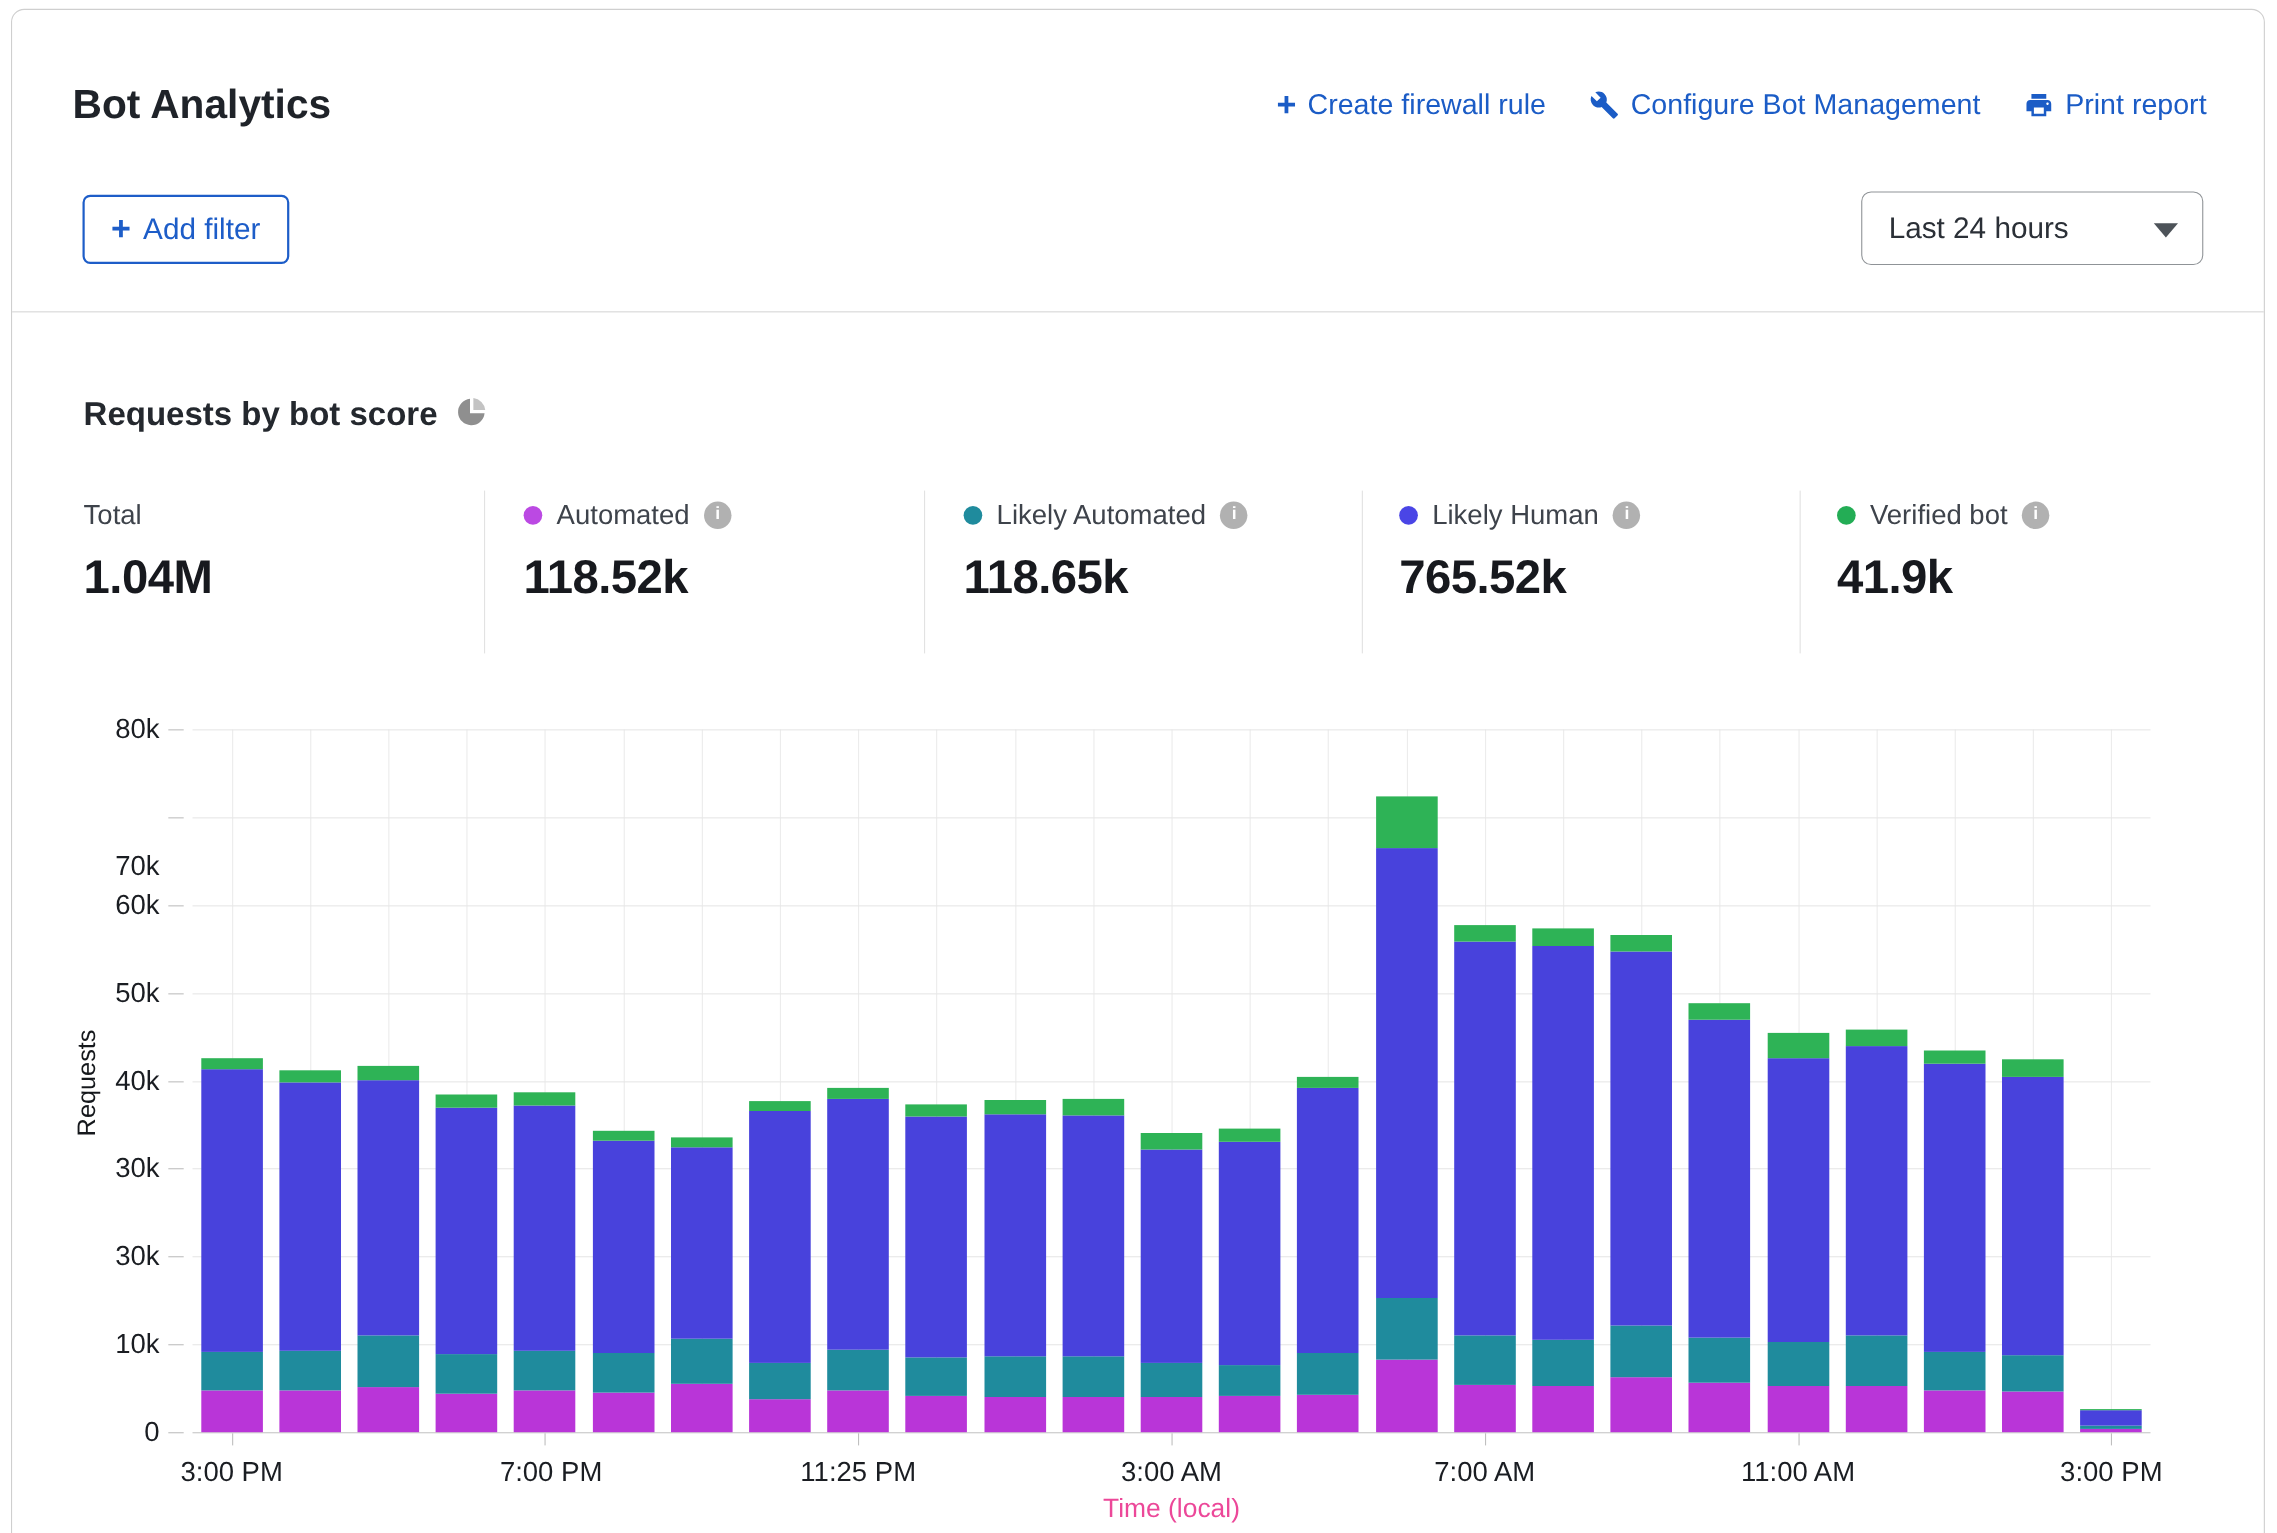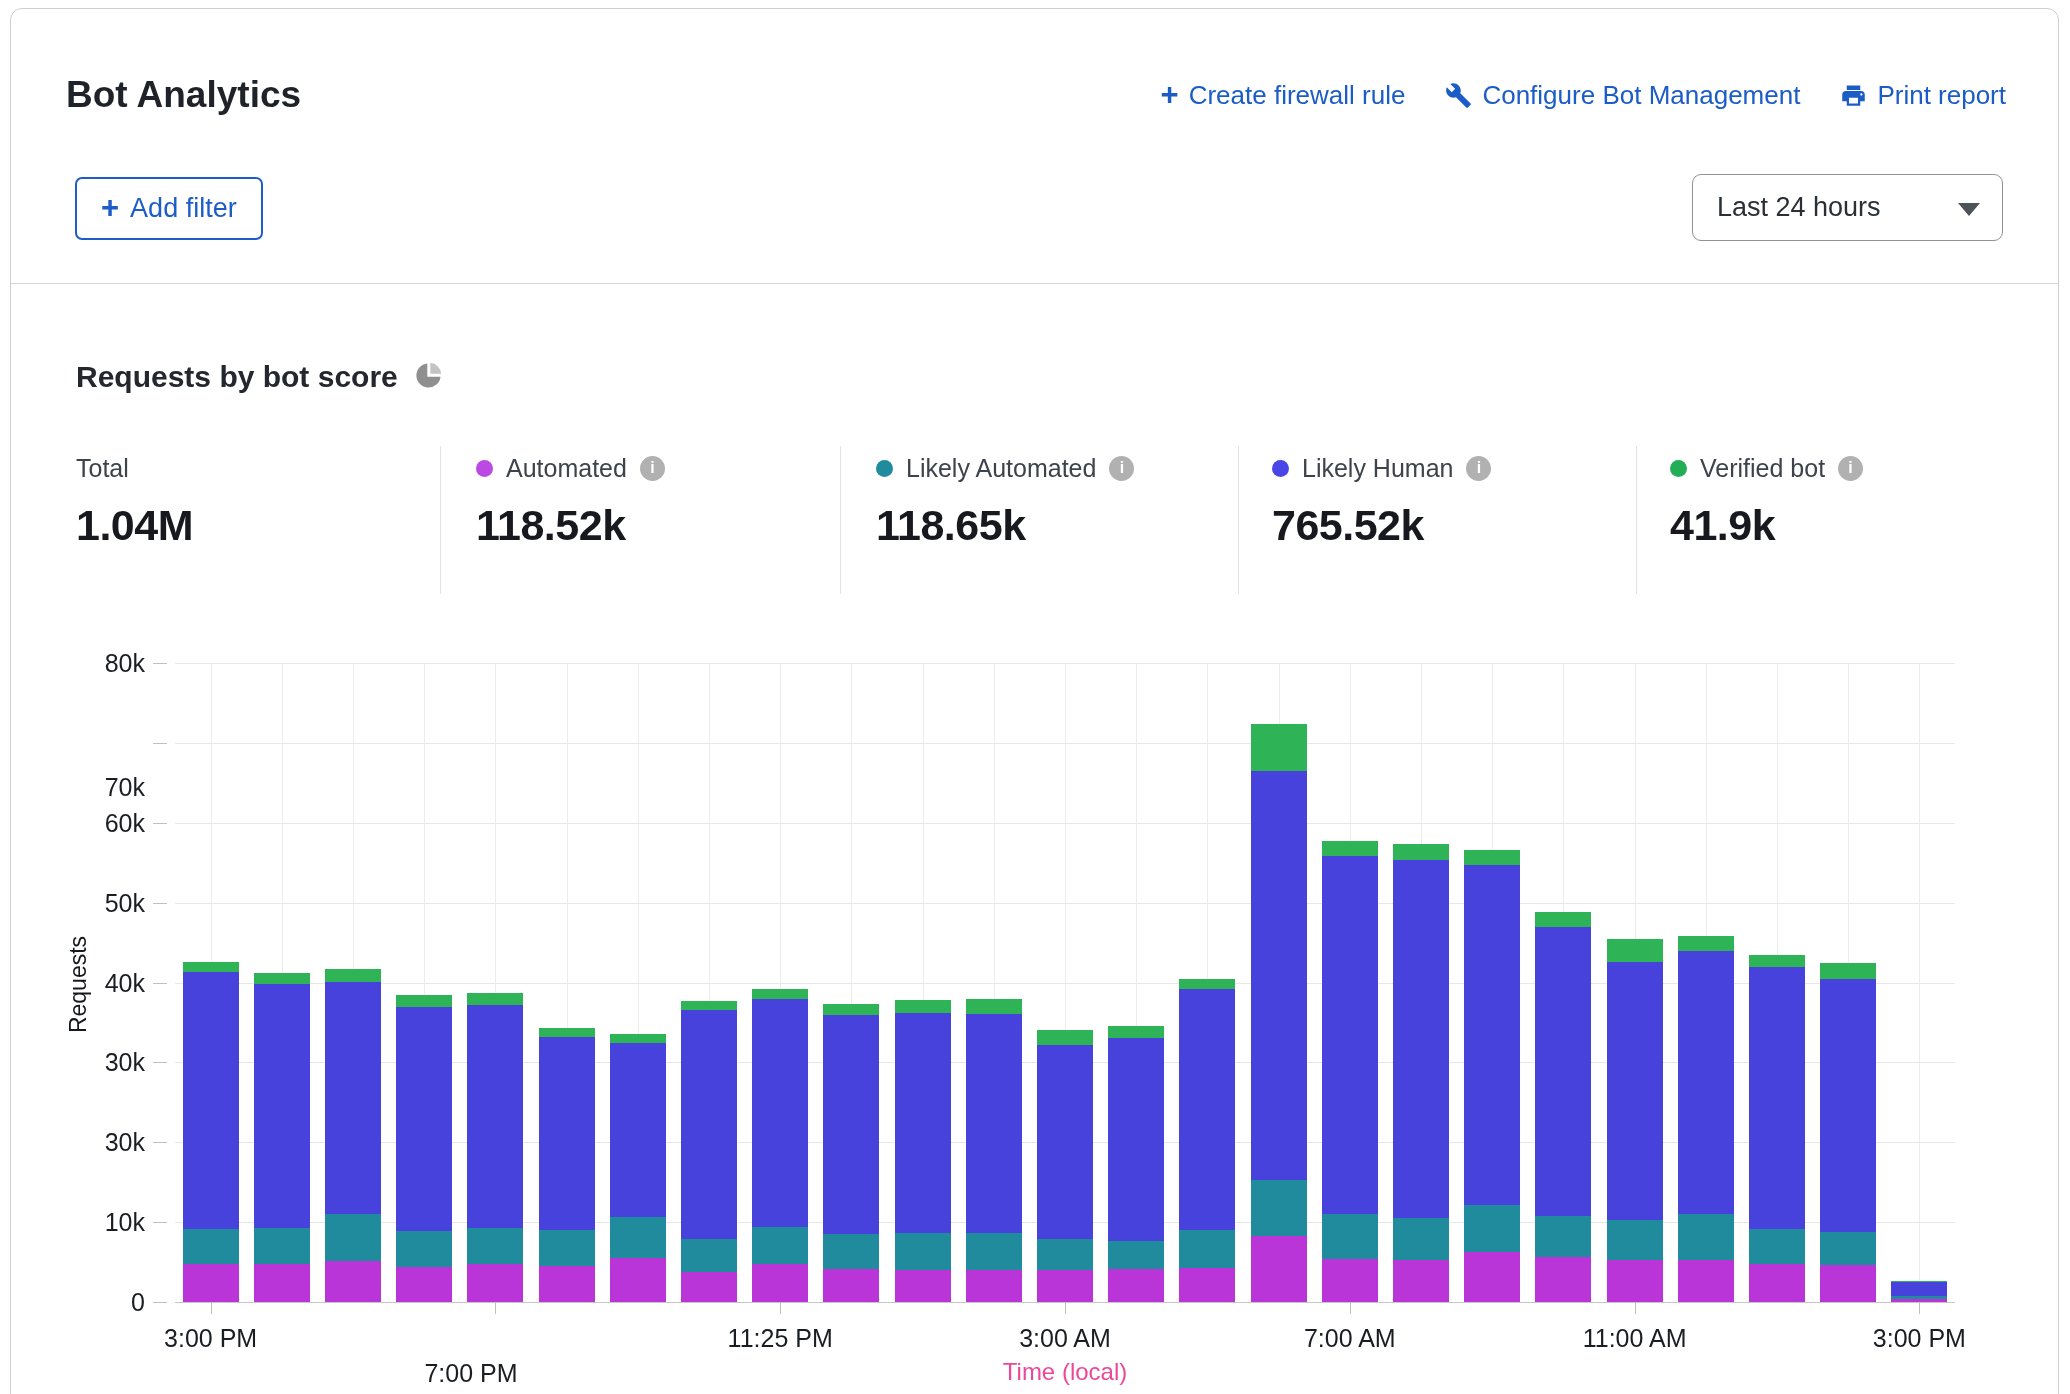--- a/index.html
+++ b/index.html
@@ -345,21 +345,21 @@
     </div>
     <div class="bar-col" style="left: 1891.4px; width: 56px; height: 21px; bottom: 92px;">
       <div class="bar-seg" style="background: rgb(185, 53, 216); bottom: 0px; height: 3.195px;"></div>
       <div class="bar-seg" style="background: rgb(31, 139, 157); bottom: 3.195px; height: 2.39625px;"></div>
       <div class="bar-seg" style="background: rgb(72, 66, 220); bottom: 5.59125px; height: 14.3775px;"></div>
       <div class="bar-seg" style="background: rgb(46, 179, 86); bottom: 19.9688px; height: 0.79875px;"></div>
     </div>
     <div class="xtick-dash" style="left: 210.6px; top: 1303px;"></div>
     <div class="xtick-label" style="left: 210.6px; top: 1324px;">3:00 PM</div>
     <div class="xtick-dash" style="left: 495.4px; top: 1303px;"></div>
-    <div class="xtick-label" style="left: 471px; top: 1324px; margin-top: 35px;">7:00 PM</div>
+    <div class="xtick-label" style="left: 501px; top: 1324px;">7:00 PM</div>
     <div class="xtick-dash" style="left: 780.2px; top: 1303px;"></div>
     <div class="xtick-label" style="left: 780.2px; top: 1324px;">11:25 PM</div>
     <div class="xtick-dash" style="left: 1065px; top: 1303px;"></div>
     <div class="xtick-label" style="left: 1065px; top: 1324px;">3:00 AM</div>
     <div class="xtick-dash" style="left: 1349.8px; top: 1303px;"></div>
     <div class="xtick-label" style="left: 1349.8px; top: 1324px;">7:00 AM</div>
     <div class="xtick-dash" style="left: 1634.6px; top: 1303px;"></div>
     <div class="xtick-label" style="left: 1634.6px; top: 1324px;">11:00 AM</div>
     <div class="xtick-dash" style="left: 1919.4px; top: 1303px;"></div>
     <div class="xtick-label" style="left: 1919.4px; top: 1324px;">3:00 PM</div>

